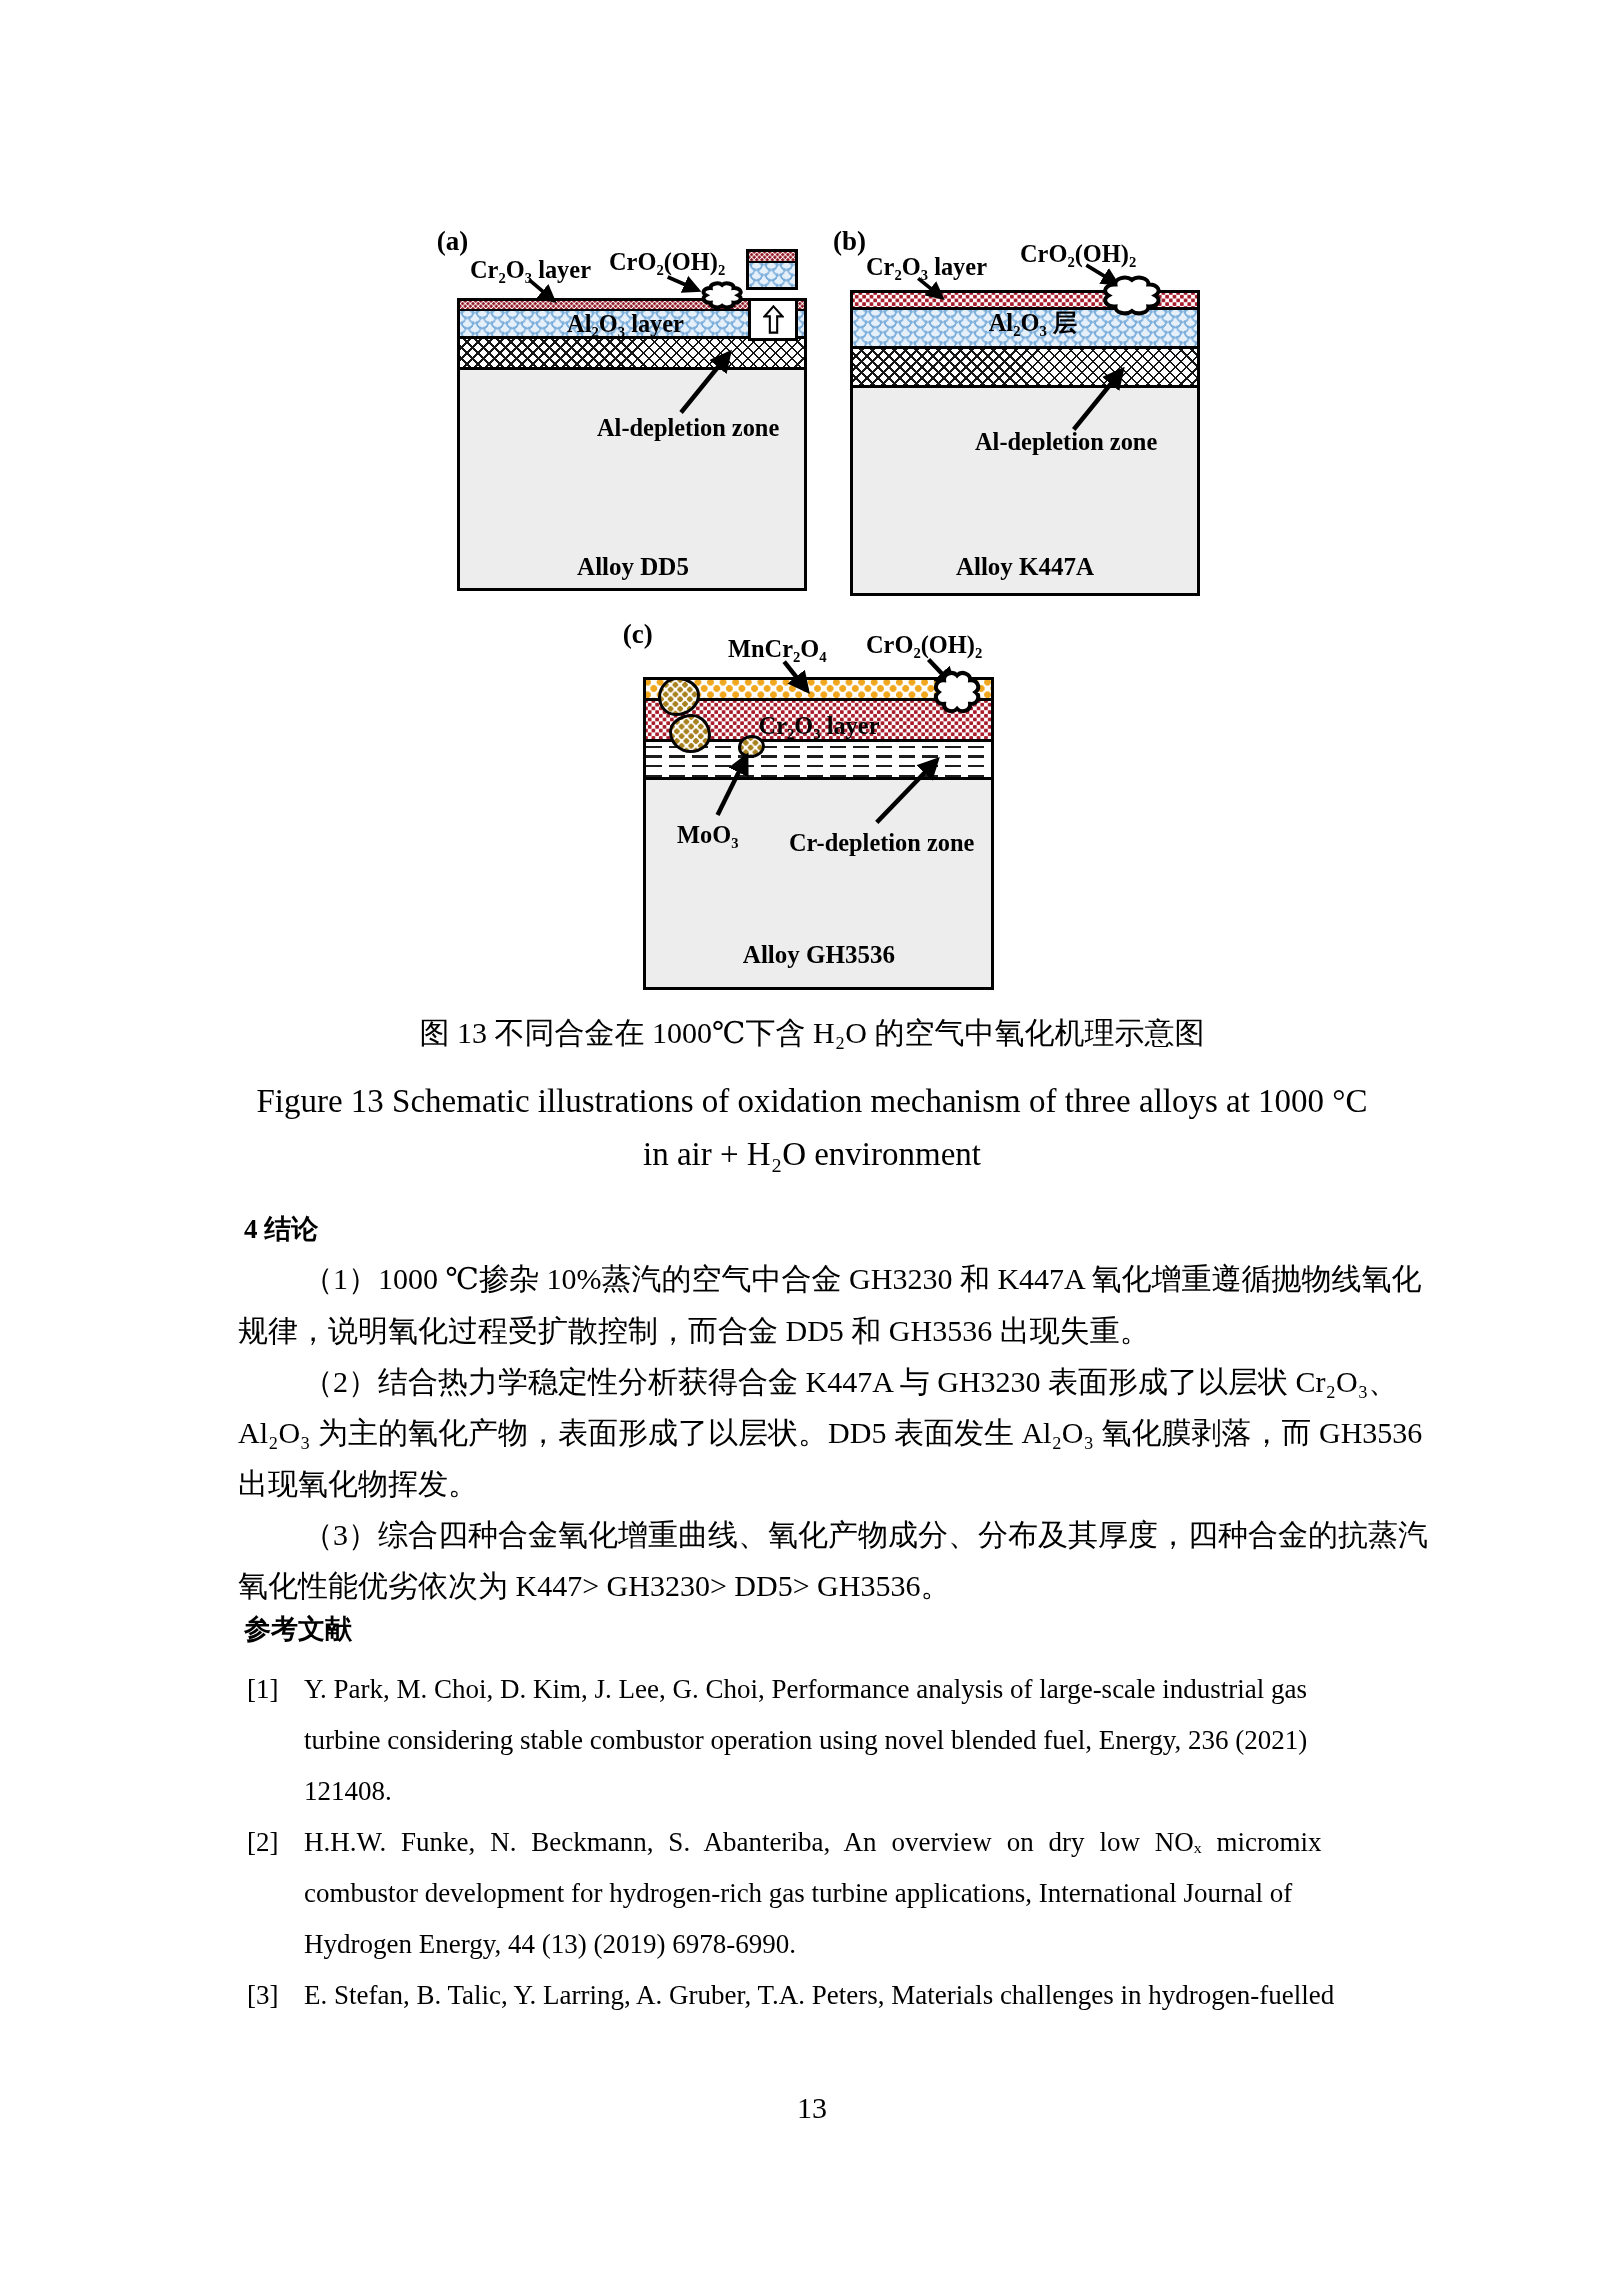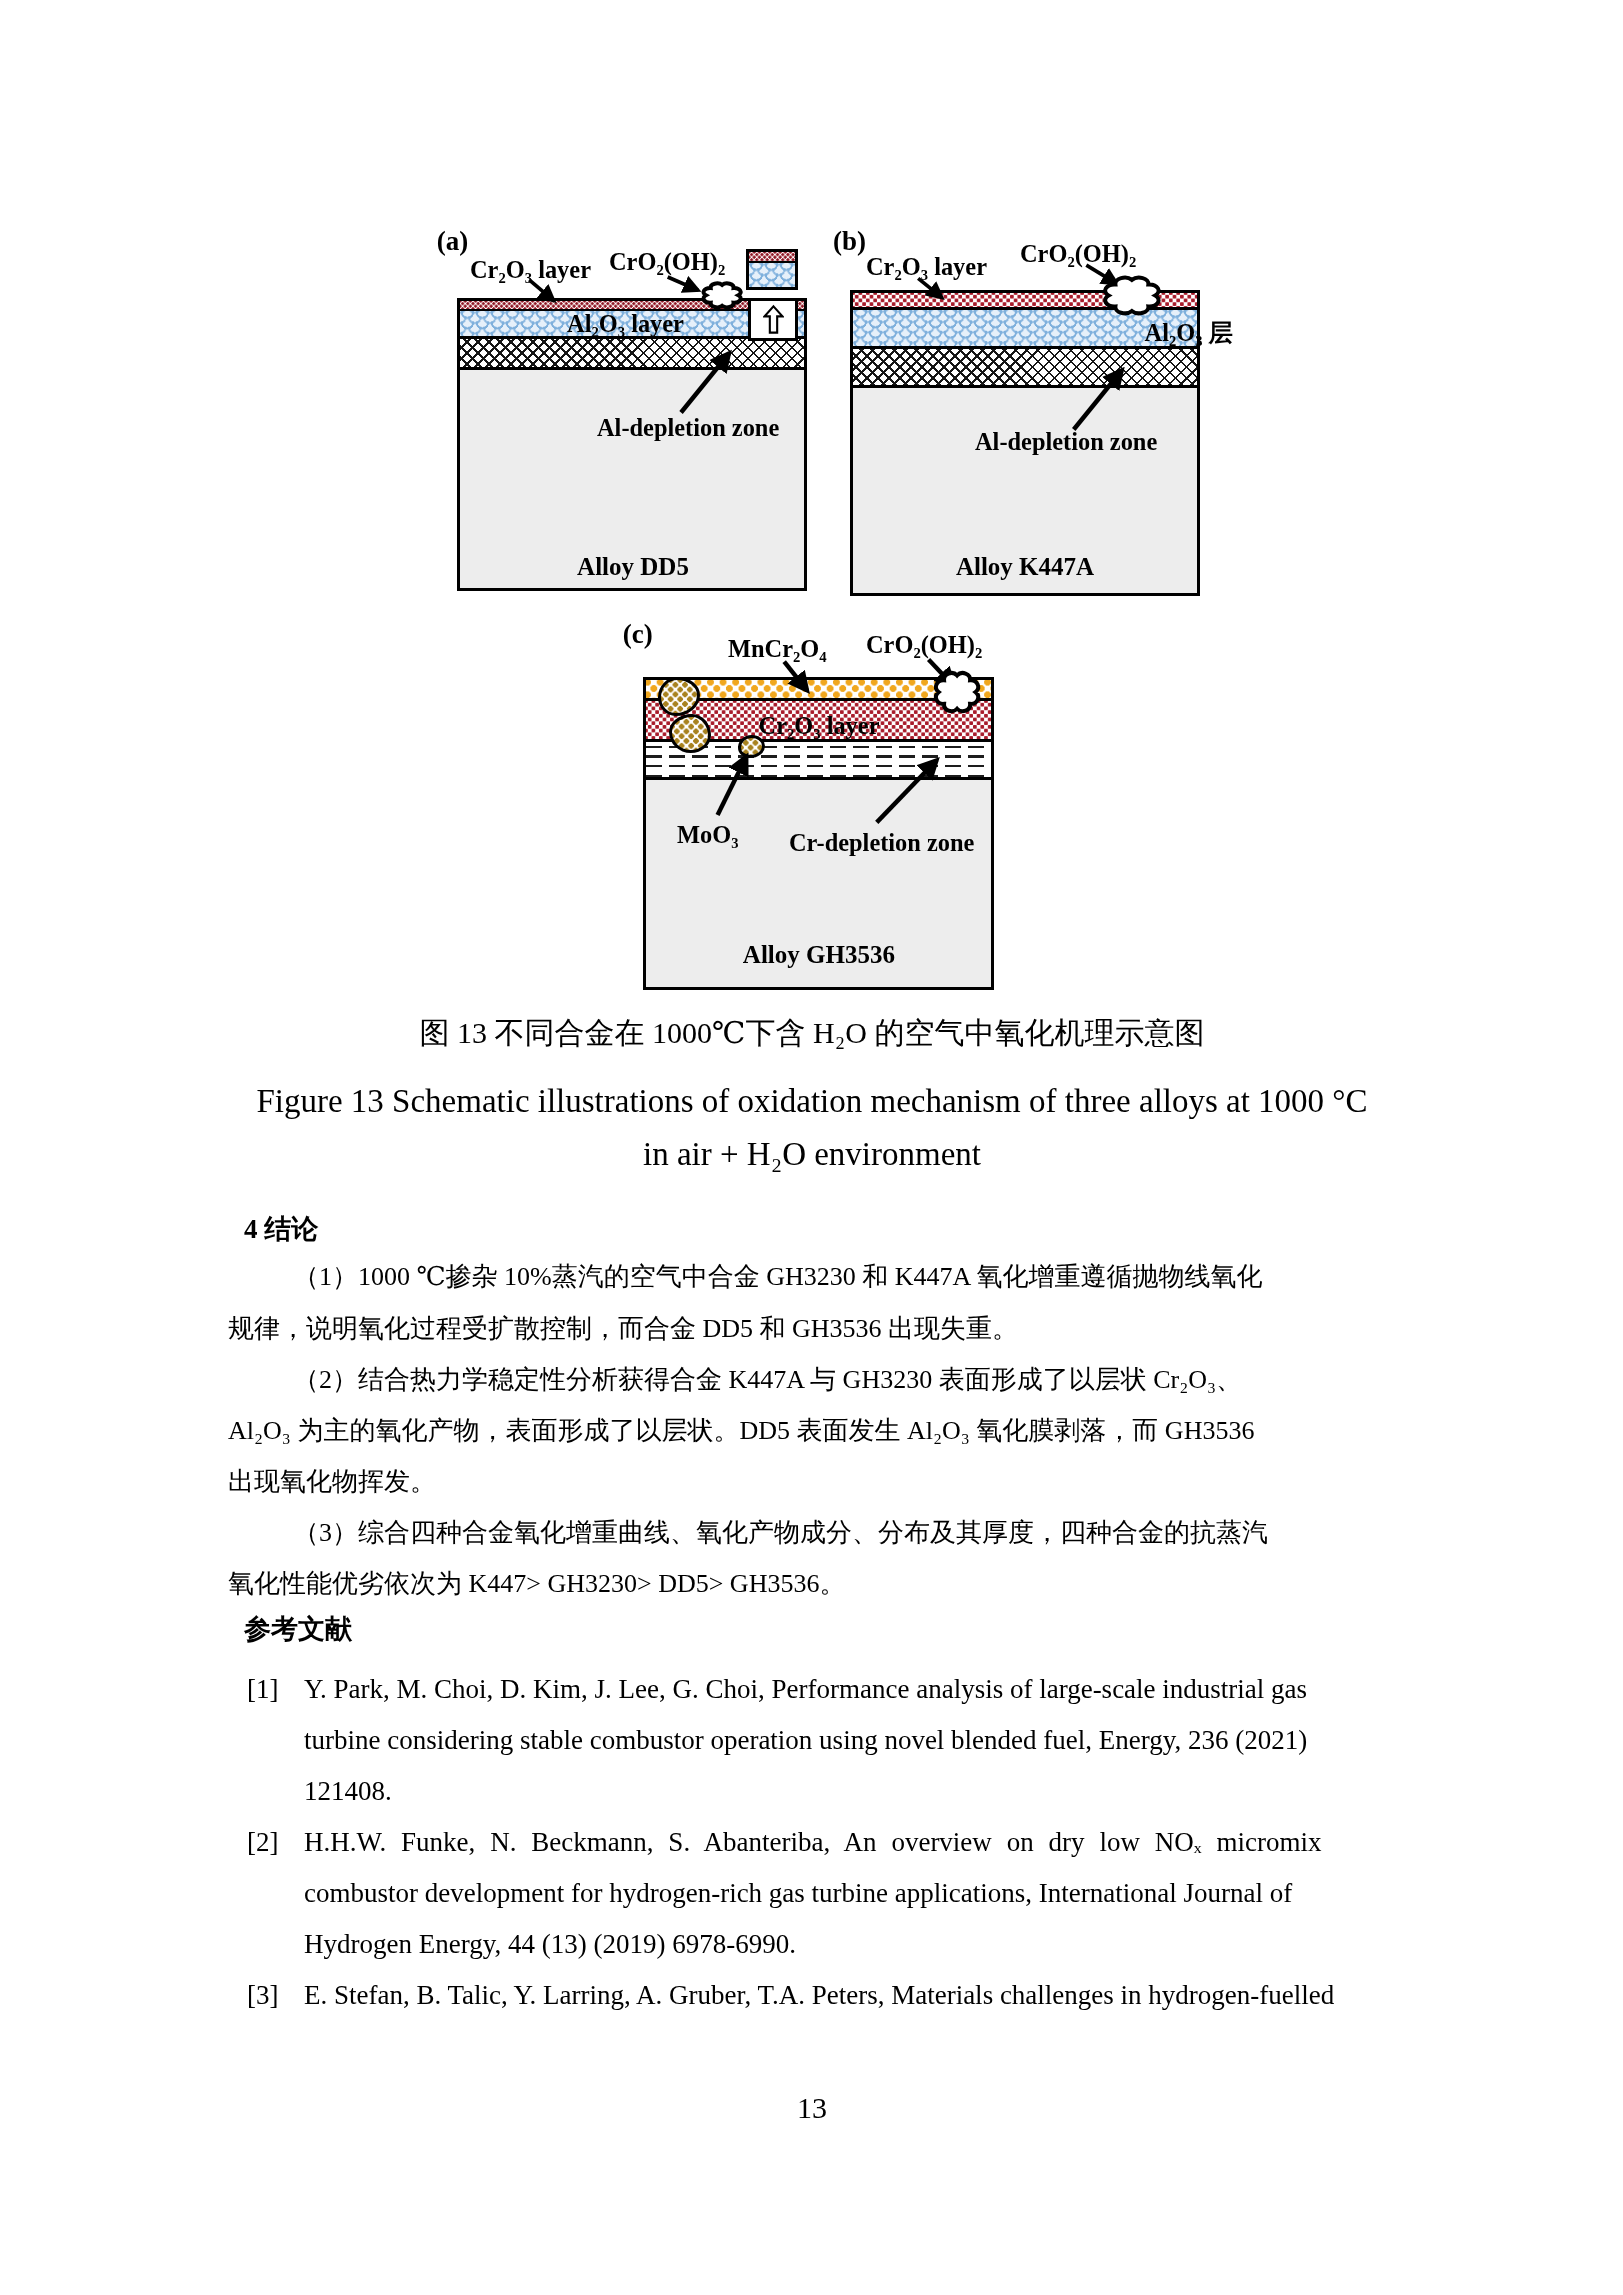--- a/index.html
+++ b/index.html
@@ -51,21 +51,21 @@
   .notch{position:absolute; background:#fff; border:3px solid #000; box-sizing:border-box; display:flex; align-items:center; justify-content:center;}
   .fragment{position:absolute; border:3px solid #000; box-sizing:border-box; display:flex; flex-direction:column;}
   .frag-red{height:9px; border-bottom:2.2px solid #000;}
   .frag-blue{flex:1 1 auto;}
   .overlay{position:absolute; left:0; top:0;}
 
   
   .zh-caption{position:absolute; left:0; width:100%; text-align:center; font-size:30px; line-height:1.1;}
   .en-caption{position:absolute; left:0; width:100%; text-align:center; font-size:33px; line-height:1.1;}
   .h2{position:absolute; left:244px; font-size:27px; font-weight:bold; line-height:1.1;}
-  .bodyline{position:absolute; left:228px; width:1161px; font-size:26px; line-height:1.2; white-space:nowrap;}
+  .bodyline{position:absolute; left:238px; width:1161px; font-size:30px; line-height:1.2; white-space:nowrap;}
   .bodyline.ind{padding-left:65px;}
   .refrow{position:absolute; left:247px; width:1156px; font-size:27px; line-height:1.2; white-space:nowrap;}
   .refnum{display:inline-block; width:57px;}
   .refrow.spread{word-spacing:8.1px;}
   .pageno{position:absolute; left:0; width:100%; text-align:center; font-size:30px; line-height:1;}
 </style>
 </head>
 <body>
 
 <div class="page">
@@ -116,21 +116,21 @@
     <div class="flabel" style="left:33px; top:32px;">Cr₂O₃ layer</div>
     <div class="flabel" style="left:187px; top:18.5px;">CrO₂(OH)₂</div>
 
     <div class="obox" style="left:17px; top:68px; width:350px; height:306px;">
       <div class="olayer pat-red" style="height:14px;"></div>
       <div class="olayer pat-blue" style="height:39px;"></div>
       <div class="olayer pat-hatch" style="height:39px;"></div>
       <div class="olayer alloy grow"></div>
     </div>
 
-    <div class="layertext" style="top:99px;text-align:right;">Al₂O₃ 层</div>
+    <div class="layertext" style="top:89px;">Al₂O₃ 层</div>
     <div class="flabel" style="left:142px; top:207px;">Al-depletion zone</div>
     <div class="alloyname" style="left:17px; width:350px; top:332px;">Alloy K447A</div>
 
     <svg class="overlay" width="400" height="378" viewBox="0 0 540 510">
       <defs>
         <marker id="ahB" viewBox="0 0 10 10" refX="8" refY="5" markerWidth="5" markerHeight="5" orient="auto-start-reverse">
           <path d="M0 0 L10 5 L0 10 z" fill="#000"></path>
         </marker>
       </defs>
       <line x1="115" y1="76" x2="147" y2="102" stroke="#000" stroke-width="5" marker-end="url(#ahB)"></line>

